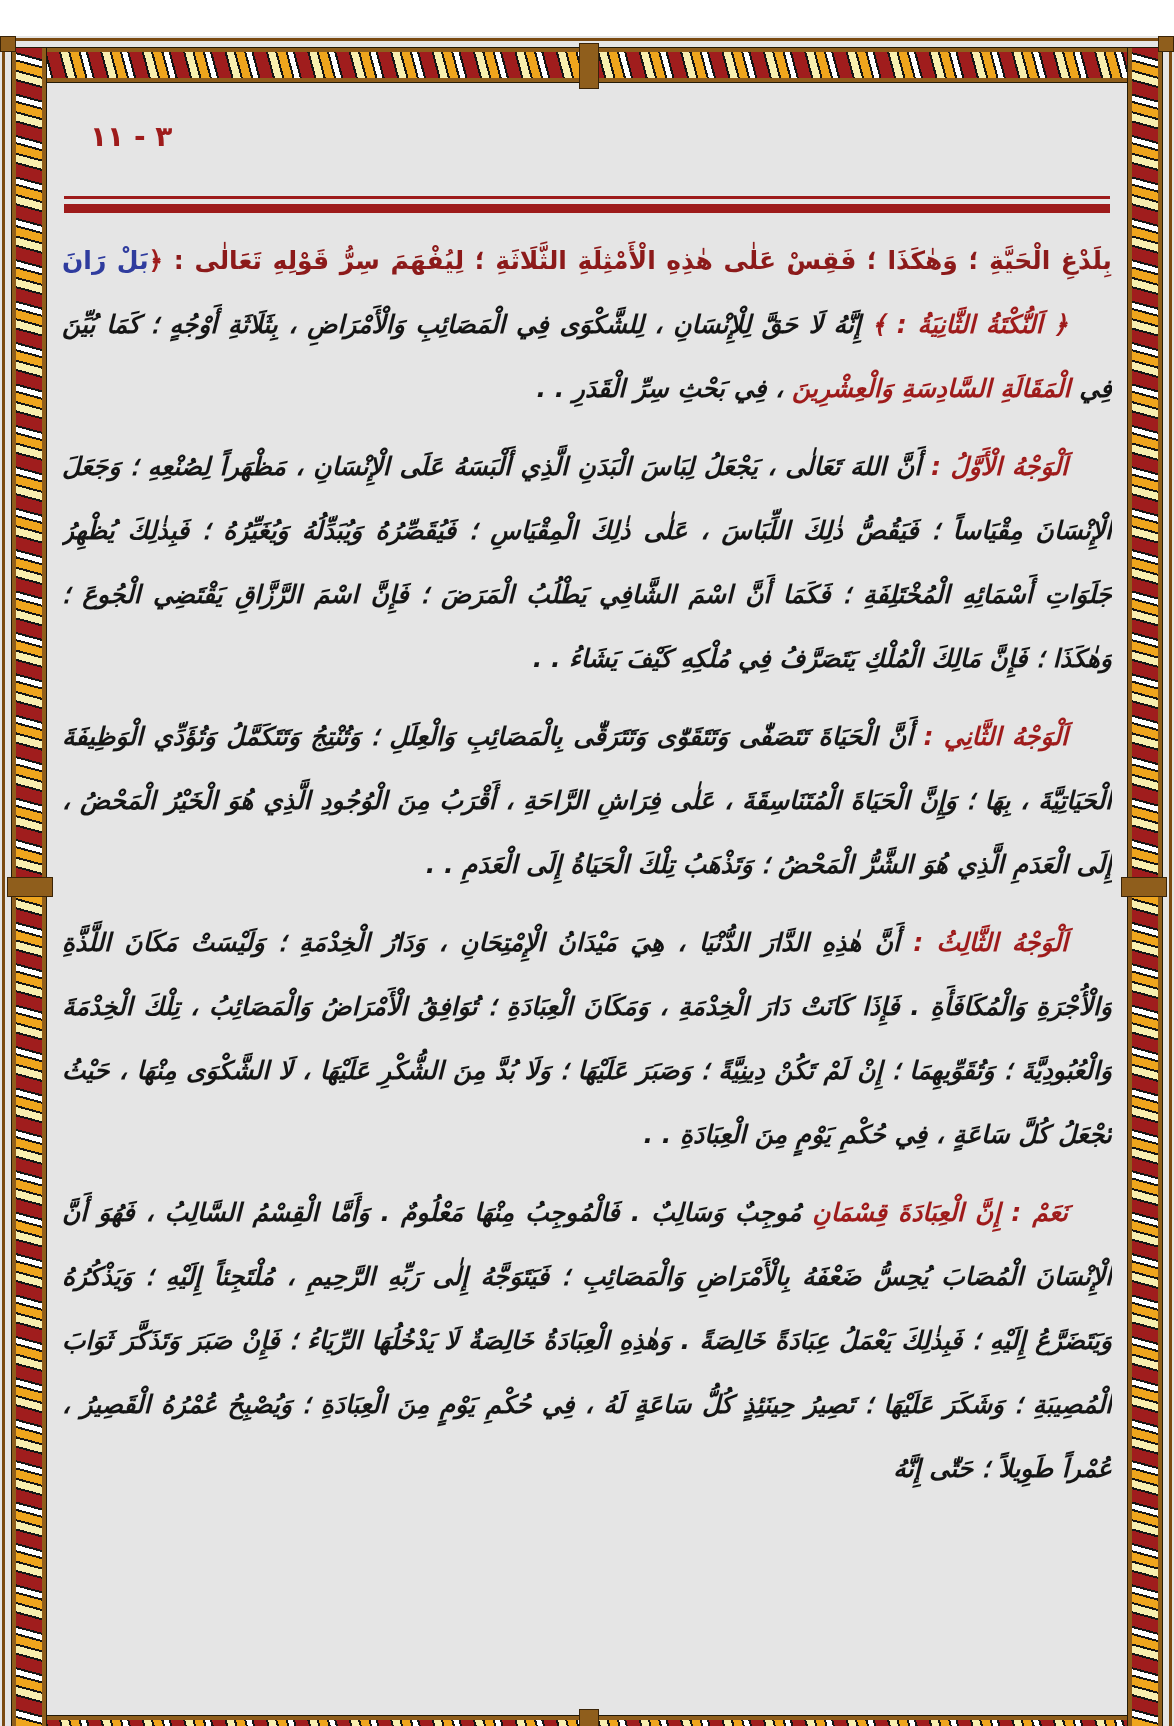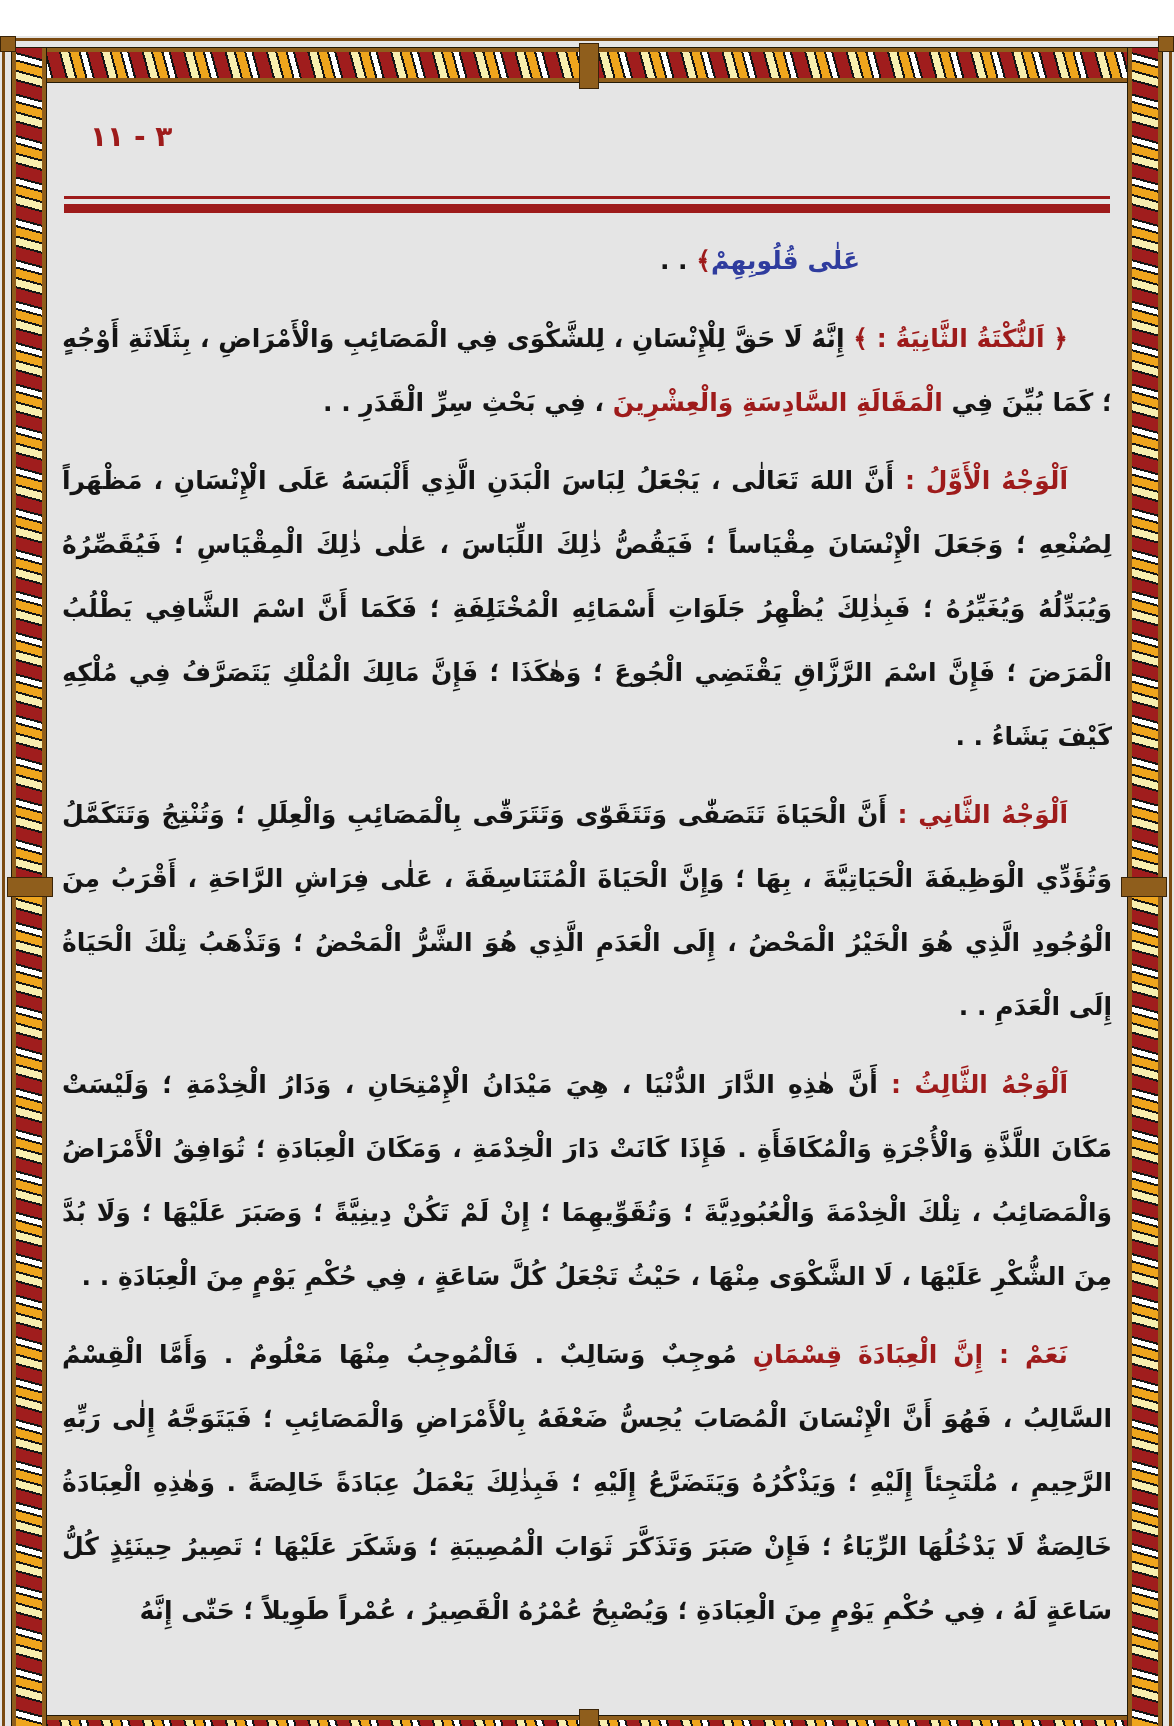--- a/index.html
+++ b/index.html
@@ -52,21 +52,21 @@
   }
   .divider{margin:6px 2px 0 2px;}
   .divider-thin{height:3px;background:#9e1b1b;}
   .divider-gap{height:5px;background:transparent;}
   .divider-thick{height:9px;background:#9e1b1b;}
   .body{
     margin-top:16px;font-size:25px;line-height:64px;color:#151515;
     text-align:justify;font-weight:bold;
   }
   .body p{margin:0 0 14px 0;}
-  .indent{text-indent:44px;}
+  .indent{text-indent:44px;font-style:italic;}
   .maroon{color:#8c1a1a;}
   .red{color:#9e1b1b;}
   .blue{color:#2f3c9e;}
   .black{color:#151515;}
   .p1-line1{text-align:justify;text-align-last:justify;}
   .p1-line2{text-align:right;padding-left:0;padding-right:252px;margin-bottom:14px;}
 </style>
 </head>
 <body>
 
@@ -94,22 +94,22 @@
 
     <div class="divider">
       <div class="divider-thin"></div>
       <div class="divider-gap"></div>
       <div class="divider-thick"></div>
     </div>
 
     <div class="body">
 
       <div>
-        <div class="p1-line2">
-          <span class="blue">عَلٰى قُلُوبِهِمْ</span><span class="red">﴾</span><span class="black"> . .</span>
+        <div class="p1-line1">
+          <span class="maroon">بِلَدْغِ الْحَيَّةِ ؛ وَهٰكَذَا ؛ فَقِسْ عَلٰى هٰذِهِ الْأَمْثِلَةِ الثَّلَاثَةِ ؛ لِيُفْهَمَ سِرُّ قَوْلِهِ تَعَالٰى : </span><span class="red">﴿</span><span class="blue">بَلْ رَانَ</span>
         </div>
       </div>
 
       <p class="indent">
         <span class="red">﴿ اَلنُّكْتَةُ الثَّانِيَةُ : ﴾</span><span class="black"> إِنَّهُ لَا حَقَّ لِلْإِنْسَانِ ، لِلشَّكْوَى فِي الْمَصَائِبِ وَالْأَمْرَاضِ ، بِثَلَاثَةِ أَوْجُهٍ ؛ كَمَا بُيِّنَ فِي </span><span class="red">الْمَقَالَةِ السَّادِسَةِ وَالْعِشْرِينَ</span><span class="black"> ، فِي بَحْثِ سِرِّ الْقَدَرِ . .</span>
       </p>
 
       <p class="indent">
         <span class="red">اَلْوَجْهُ الْأَوَّلُ : </span><span class="black">أَنَّ اللهَ تَعَالٰى ، يَجْعَلُ لِبَاسَ الْبَدَنِ الَّذِي أَلْبَسَهُ عَلَى الْإِنْسَانِ ، مَظْهَراً لِصُنْعِهِ ؛ وَجَعَلَ الْإِنْسَانَ مِقْيَاساً ؛ فَيَقُصُّ ذٰلِكَ اللِّبَاسَ ، عَلٰى ذٰلِكَ الْمِقْيَاسِ ؛ فَيُقَصِّرُهُ وَيُبَدِّلُهُ وَيُغَيِّرُهُ ؛ فَبِذٰلِكَ يُظْهِرُ جَلَوَاتِ أَسْمَائِهِ الْمُخْتَلِفَةِ ؛ فَكَمَا أَنَّ اسْمَ الشَّافِي يَطْلُبُ الْمَرَضَ ؛ فَإِنَّ اسْمَ الرَّزَّاقِ يَقْتَضِي الْجُوعَ ؛ وَهٰكَذَا ؛ فَإِنَّ مَالِكَ الْمُلْكِ يَتَصَرَّفُ فِي مُلْكِهِ كَيْفَ يَشَاءُ . .</span>
       </p>

